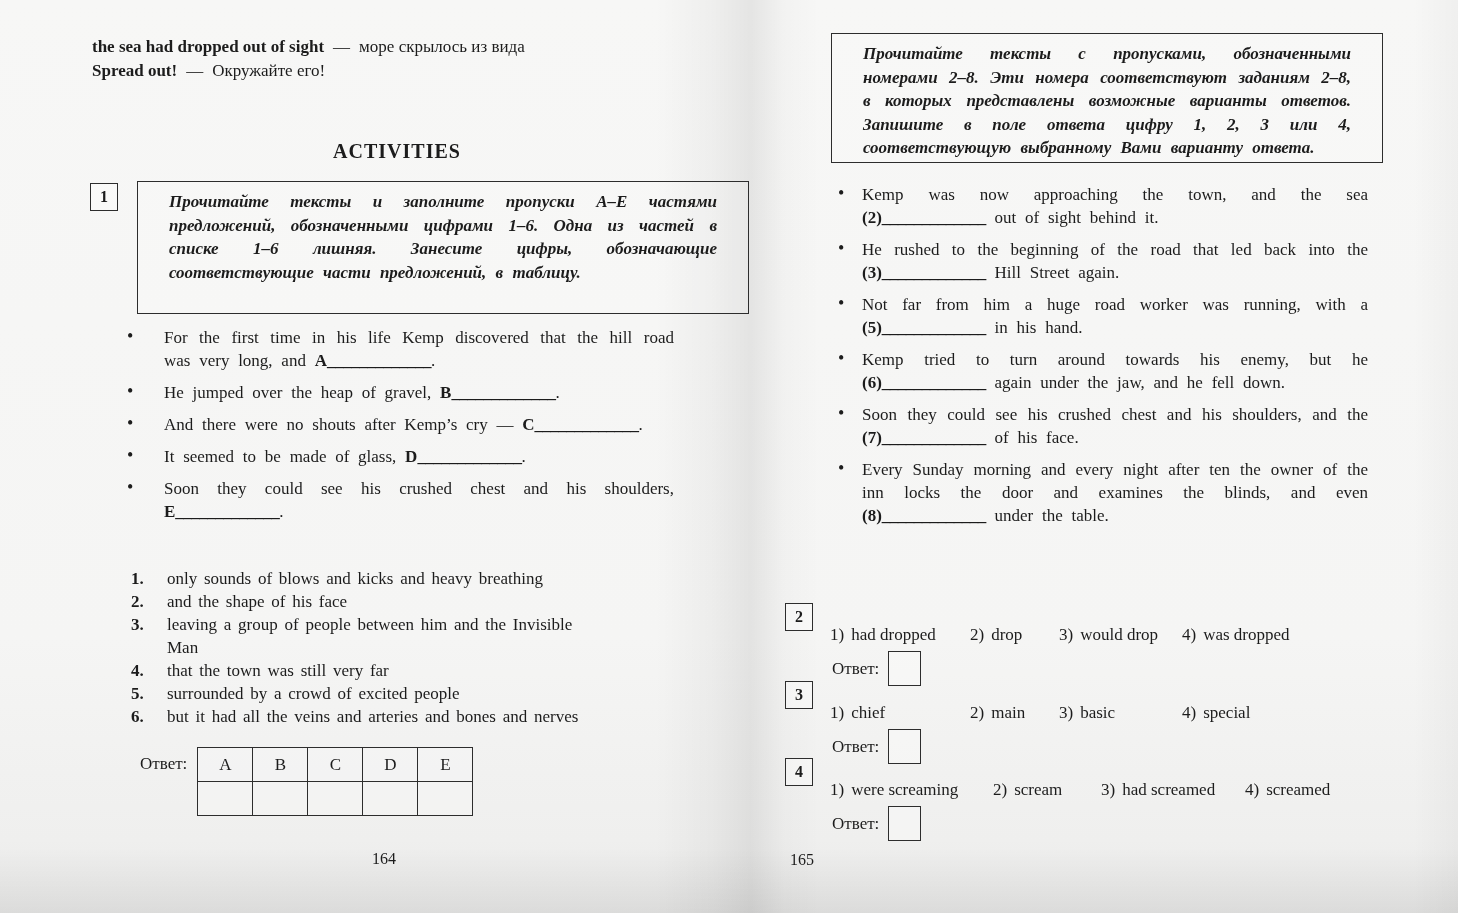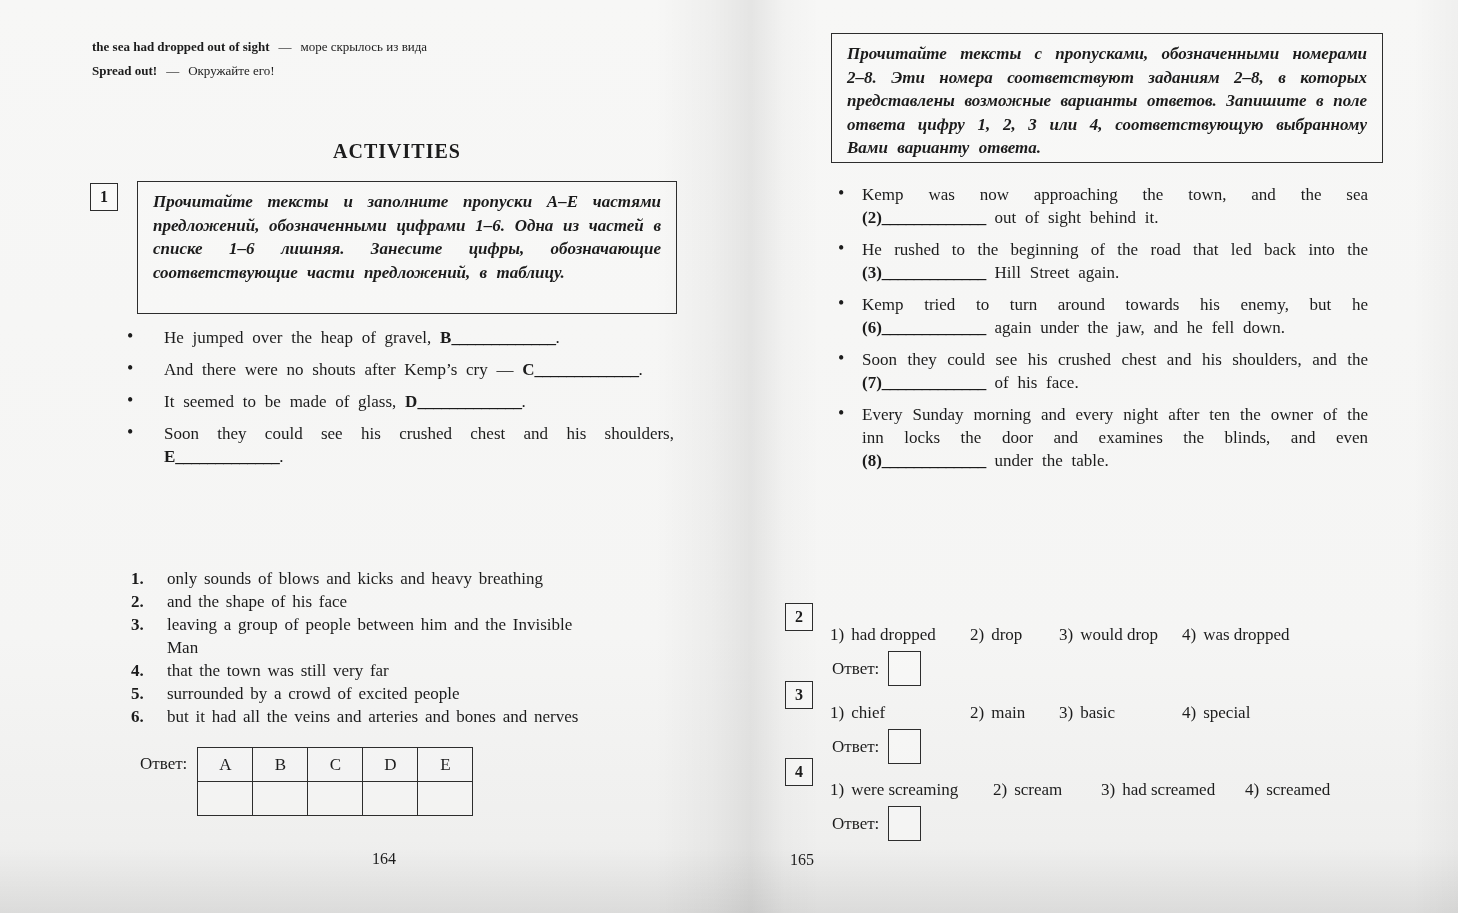--- a/index.html
+++ b/index.html
@@ -10,35 +10,35 @@
   }
   
   .gutter-shade{position:absolute;top:0;bottom:0;left:655px;width:165px;pointer-events:none;
     background:linear-gradient(90deg,rgba(0,0,0,0) 0%,rgba(0,0,0,0.035) 35%,rgba(0,0,0,0.075) 58%,rgba(0,0,0,0.02) 78%,rgba(0,0,0,0) 100%);}
   .bottom-shade{position:absolute;left:0;right:0;bottom:0;height:65px;pointer-events:none;
     background:linear-gradient(180deg,rgba(0,0,0,0) 0%,rgba(0,0,0,0.055) 100%);}
   .edge-shade{position:absolute;top:0;bottom:0;right:0;width:45px;pointer-events:none;
     background:linear-gradient(90deg,rgba(0,0,0,0) 0%,rgba(0,0,0,0.03) 100%);}
 
   
-  .vocab{position:absolute;left:92px;top:35px;font-size:13px;line-height:23.5px;white-space:nowrap;}
+  .vocab{position:absolute;left:92px;top:35px;font-size:17px;line-height:23.5px;white-space:nowrap;}
   .vocab b{font-weight:700;}
   .dash{padding:0 9px;}
   .activities{position:absolute;left:92px;top:127px;width:584px;margin:13px;text-align:center;
     font-size:20px;font-weight:700;letter-spacing:1px;}
 
   .tasknum{position:absolute;width:26px;height:26px;border:1.5px solid #2d2d2d;
     display:flex;align-items:center;justify-content:center;
     font-weight:700;font-size:16px;background:rgba(255,255,255,0.35);}
   .tasknum-1{left:90px;top:183px;}
 
   .instr{position:absolute;border:1.5px solid #2d2d2d;box-sizing:border-box;
     font-style:italic;font-weight:700;font-size:17px;line-height:23.5px;
-    text-align:justify;word-spacing:5px;padding:8px 15px;background:rgba(255,255,255,0.12);}
-  .instr-left{left:137px;top:181px;width:540px;height:133px;}
+    text-align:justify;word-spacing:5px;padding:8px 31px;background:rgba(255,255,255,0.12);}
+  .instr-left{left:137px;top:181px;width:612px;height:133px;}
   .instr-right{left:831px;top:33px;width:552px;height:130px;}
 
   .bullets{position:absolute;list-style:none;margin:0;padding:0;font-size:17px;line-height:23px;word-spacing:4.5px;}
   .bullets li{position:relative;text-align:justify;margin-bottom:9px;}
   .bullets li::before{content:"\2022";position:absolute;left:0;top:-1px;font-size:18px;}
   .bullets-left{left:127px;top:326px;width:547px;}
   .bullets-left li{padding-left:37px;}
   .bullets-right{left:838px;top:183px;width:530px;}
   .bullets-right li{padding-left:24px;}
   .lbl{font-weight:700;}
@@ -91,20 +91,21 @@
       <div><b>Spread out!</b><span class="dash">—</span><span>Окружайте его!</span></div>
     </div>
 
     <h1 class="activities">ACTIVITIES</h1>
 
     <div class="tasknum tasknum-1">1</div>
     <div class="instr instr-left">Прочитайте тексты и заполните пропуски A–E частями предложений, обозначенными цифрами 1–6. Одна из частей в списке 1–6 лишняя. Занесите цифры, обозначающие соответствующие части предложений, в таблицу.</div>
 
     <ul class="bullets bullets-left">
 
+        <li><span>For the first time in his life Kemp discovered that the hill road was very long, and </span><b class="lbl">A</b><span class="blank">_____________</span><span>.</span></li>
 
         <li><span>He jumped over the heap of gravel, </span><b class="lbl">B</b><span class="blank">_____________</span><span>.</span></li>
 
         <li><span>And there were no shouts after Kemp’s cry — </span><b class="lbl">C</b><span class="blank">_____________</span><span>.</span></li>
 
         <li><span>It seemed to be made of glass, </span><b class="lbl">D</b><span class="blank">_____________</span><span>.</span></li>
 
         <li><span>Soon they could see his crushed chest and his shoulders, </span><b class="lbl">E</b><span class="blank">_____________</span><span>.</span></li>
       </ul>
 
@@ -179,20 +180,21 @@
 
     <div class="instr instr-right">Прочитайте тексты с пропусками, обозначенными номерами 2–8. Эти номера соответствуют заданиям 2–8, в которых представлены возможные варианты ответов. Запишите в поле ответа цифру 1, 2, 3 или 4, соответствующую выбранному Вами варианту ответа.</div>
 
     <ul class="bullets bullets-right">
 
         <li><span>Kemp was now approaching the town, and the sea </span><b class="lbl">(2)</b><span class="blank">_____________</span><span> out of sight behind it.</span></li>
 
         <li><span>He rushed to the beginning of the road that led back into the </span><b class="lbl">(3)</b><span class="blank">_____________</span><span> Hill Street again.</span></li>
 
 
+        <li><span>Not far from him a huge road worker was running, with a </span><b class="lbl">(5)</b><span class="blank">_____________</span><span> in his hand.</span></li>
 
         <li><span>Kemp tried to turn around towards his enemy, but he </span><b class="lbl">(6)</b><span class="blank">_____________</span><span> again under the jaw, and he fell down.</span></li>
 
         <li><span>Soon they could see his crushed chest and his shoulders, and the </span><b class="lbl">(7)</b><span class="blank">_____________</span><span> of his face.</span></li>
 
         <li><span>Every Sunday morning and every night after ten the owner of the inn locks the door and examines the blinds, and even </span><b class="lbl">(8)</b><span class="blank">_____________</span><span> under the table.</span></li>
       </ul>
 
     <div class="question q-0">
       <div class="tasknum qnum">2</div>

